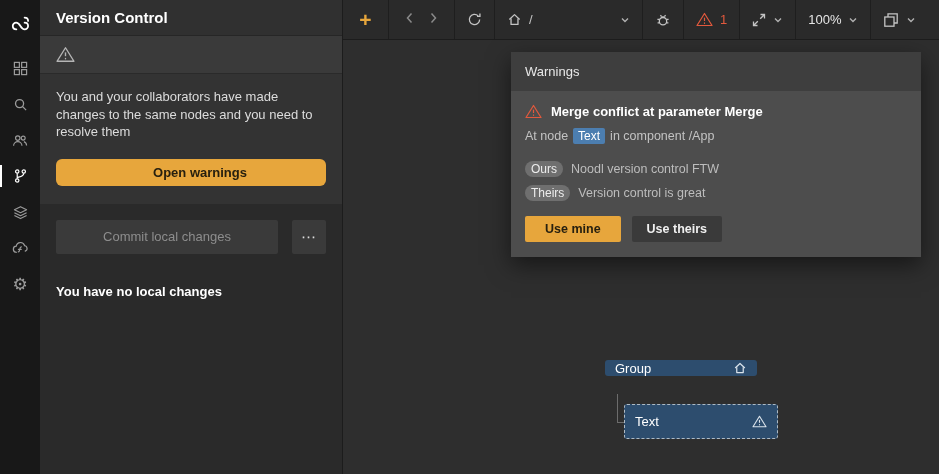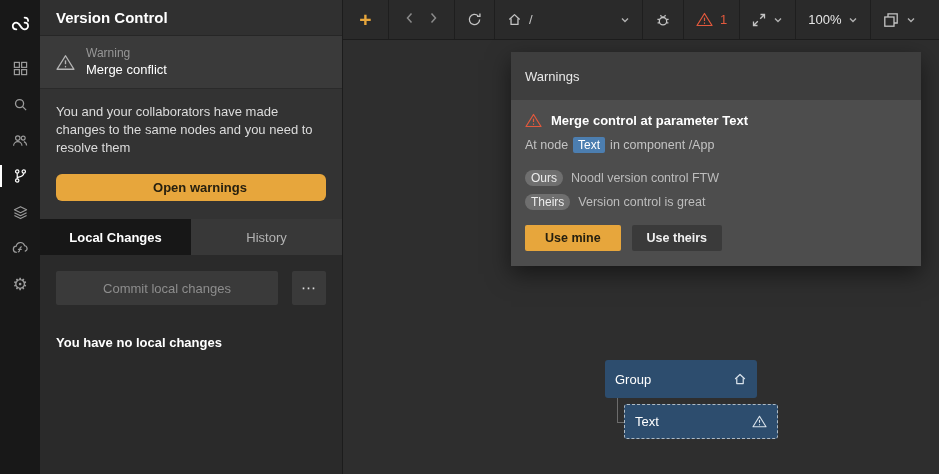--- a/index.html
+++ b/index.html
@@ -89,21 +89,21 @@
 
   
   .canvas { flex:1; position:relative; background:#2e2e2e; overflow:hidden; }
 
   
   .popup {
     position:absolute; left:168px; top:12px; width:410px;
     background:#4d4d4d; box-shadow:0 8px 22px rgba(0,0,0,.5); z-index:5;
   }
   .popup-header {
-    height:48px; background:#3e3e3e; display:flex; align-items:center;
+    height:39px; background:#3e3e3e; display:flex; align-items:center;
     padding:0 14px; color:#e8e8e8; font-size:13px;
   }
   .popup-body { padding:13px 14px 15px; }
   .pw-title-row { display:flex; align-items:center; gap:9px; color:#fff; font-weight:bold; }
   .pw-loc { display:flex; align-items:center; gap:5px; margin-top:9px; color:#c3c3c3; font-size:12.5px; }
   .chip-node { background:#4c7eb0; color:#fff; padding:1px 5px; border-radius:2px; font-size:12px; }
   .pw-pair { display:flex; align-items:center; gap:8px; margin-top:8px; color:#bdbdbd; font-size:12.5px; }
   .pw-pair.first { margin-top:17px; }
   .chip-gray { background:#6f6f6f; color:#ededed; padding:1px 6px; border-radius:8px; font-size:12px; }
   .pw-actions { display:flex; gap:11px; margin-top:15px; }
@@ -111,21 +111,21 @@
     background:#e7a63c; color:#27200f; font-weight:bold; border:none; border-radius:2px;
     height:26px; padding:0 20px; font-size:12.5px; cursor:pointer; font-family:inherit;
   }
   .btn-dark {
     background:#3a3a3a; color:#f0f0f0; font-weight:bold; border:none; border-radius:2px;
     height:26px; padding:0 15px; font-size:12.5px; cursor:pointer; font-family:inherit;
   }
 
   
   .node {
-    position:absolute; width:152px; height:38px; background:#2d4d6e; border-radius:3px;
+    position:absolute; width:152px; height:16px; background:#2d4d6e; border-radius:3px;
     display:flex; align-items:center; gap:8px; padding:0 10px; color:#fff; cursor:pointer;
   }
   .node .nlabel { flex:1; font-size:13px; }
   .node .nicon { display:flex; align-items:center; color:#d9e2ea; }
   .node-group { left:262px; top:320px; }
   .node-text  { left:281px; top:364px; height:35px; width:154px; border:1px dashed #aebac4; }
   .conn-v { position:absolute; left:274px; top:354px; width:1px; height:29px; background:#6c6c6c; }
   .conn-h { position:absolute; left:274px; top:382px; width:8px; height:1px; background:#6c6c6c; }
 </style>
 </head>
@@ -190,34 +190,26 @@
 
   <div class="panel">
     <div class="panel-header">Version Control</div>
 
     <div class="warn-block">
       <svg width="19" height="17" viewBox="0 0 18 16" fill="none" stroke="#b5b5b5" stroke-width="1.3" stroke-linejoin="round">
         <path d="M9 1.6L17 14.4H1z"></path>
           <line x1="9" y1="6" x2="9" y2="9.6"></line>
           <line x1="9" y1="11.7" x2="9" y2="12.1" stroke-linecap="round"></line>
       </svg>
-      <div>
-        <div class="lbl">Warning</div>
-        <div class="ttl">Merge conflict</div>
-      </div>
     </div>
 
     <div class="desc">You and your collaborators have made changes to the same nodes and you need to resolve them</div>
 
     <button class="open-warnings">Open warnings</button>
 
-    <div class="tabs">
-      <div class="tab active">Local Changes</div>
-      <div class="tab">History</div>
-    </div>
 
     <div class="panel-body">
       <div class="commit-row">
         <button class="commit-btn" disabled="">Commit local changes</button>
         <button class="more-btn">⋯</button>
       </div>
       <div class="empty-msg">You have no local changes</div>
     </div>
   </div>
 
@@ -314,21 +306,21 @@
 
       <div class="popup">
         <div class="popup-header">Warnings</div>
         <div class="popup-body">
           <div class="pw-title-row">
             <svg width="17" height="15" viewBox="0 0 18 16" fill="none" stroke="#e2593d" stroke-width="1.3" stroke-linejoin="round">
               <path d="M9 1.6L17 14.4H1z"></path>
                 <line x1="9" y1="6" x2="9" y2="9.6"></line>
                 <line x1="9" y1="11.7" x2="9" y2="12.1" stroke-linecap="round"></line>
             </svg>
-            <span>Merge control at parameter Text</span>
+            <span>Merge conflict at parameter Merge</span>
           </div>
           <div class="pw-loc">
             <span>At node</span>
             <span class="chip-node">Text</span>
             <span>in component /App</span>
           </div>
           <div class="pw-pair first">
             <span class="chip-gray">Ours</span>
             <span>Noodl version control FTW</span>
           </div>

